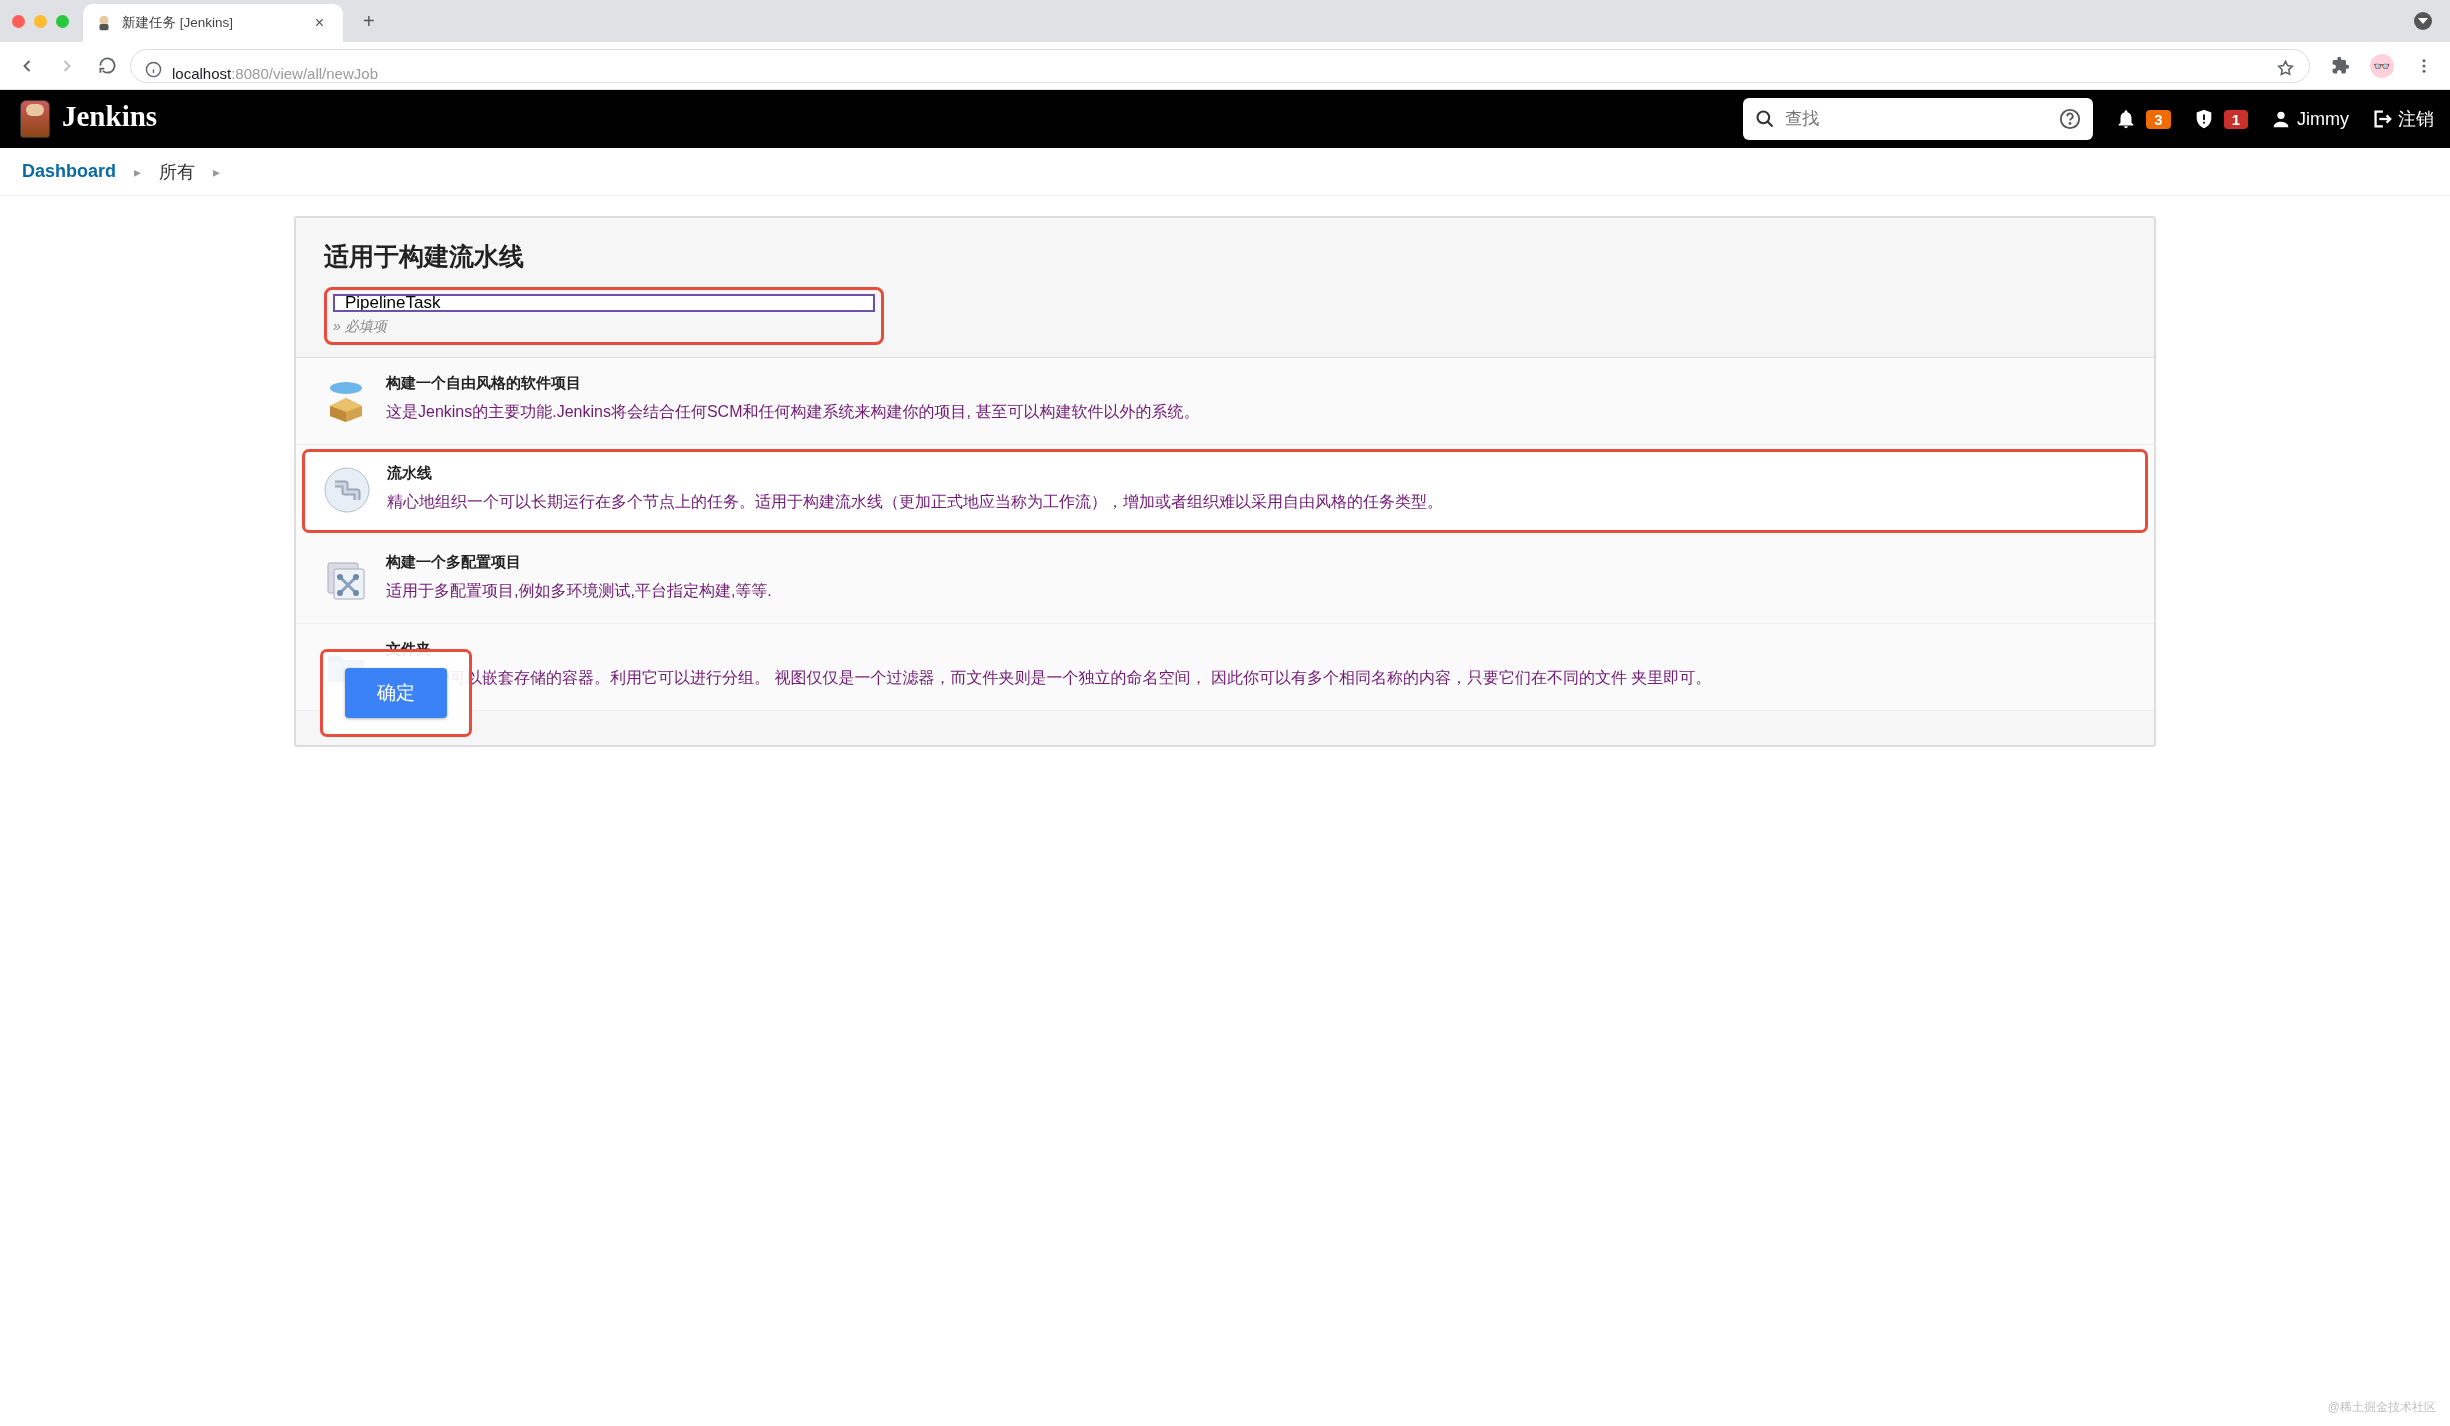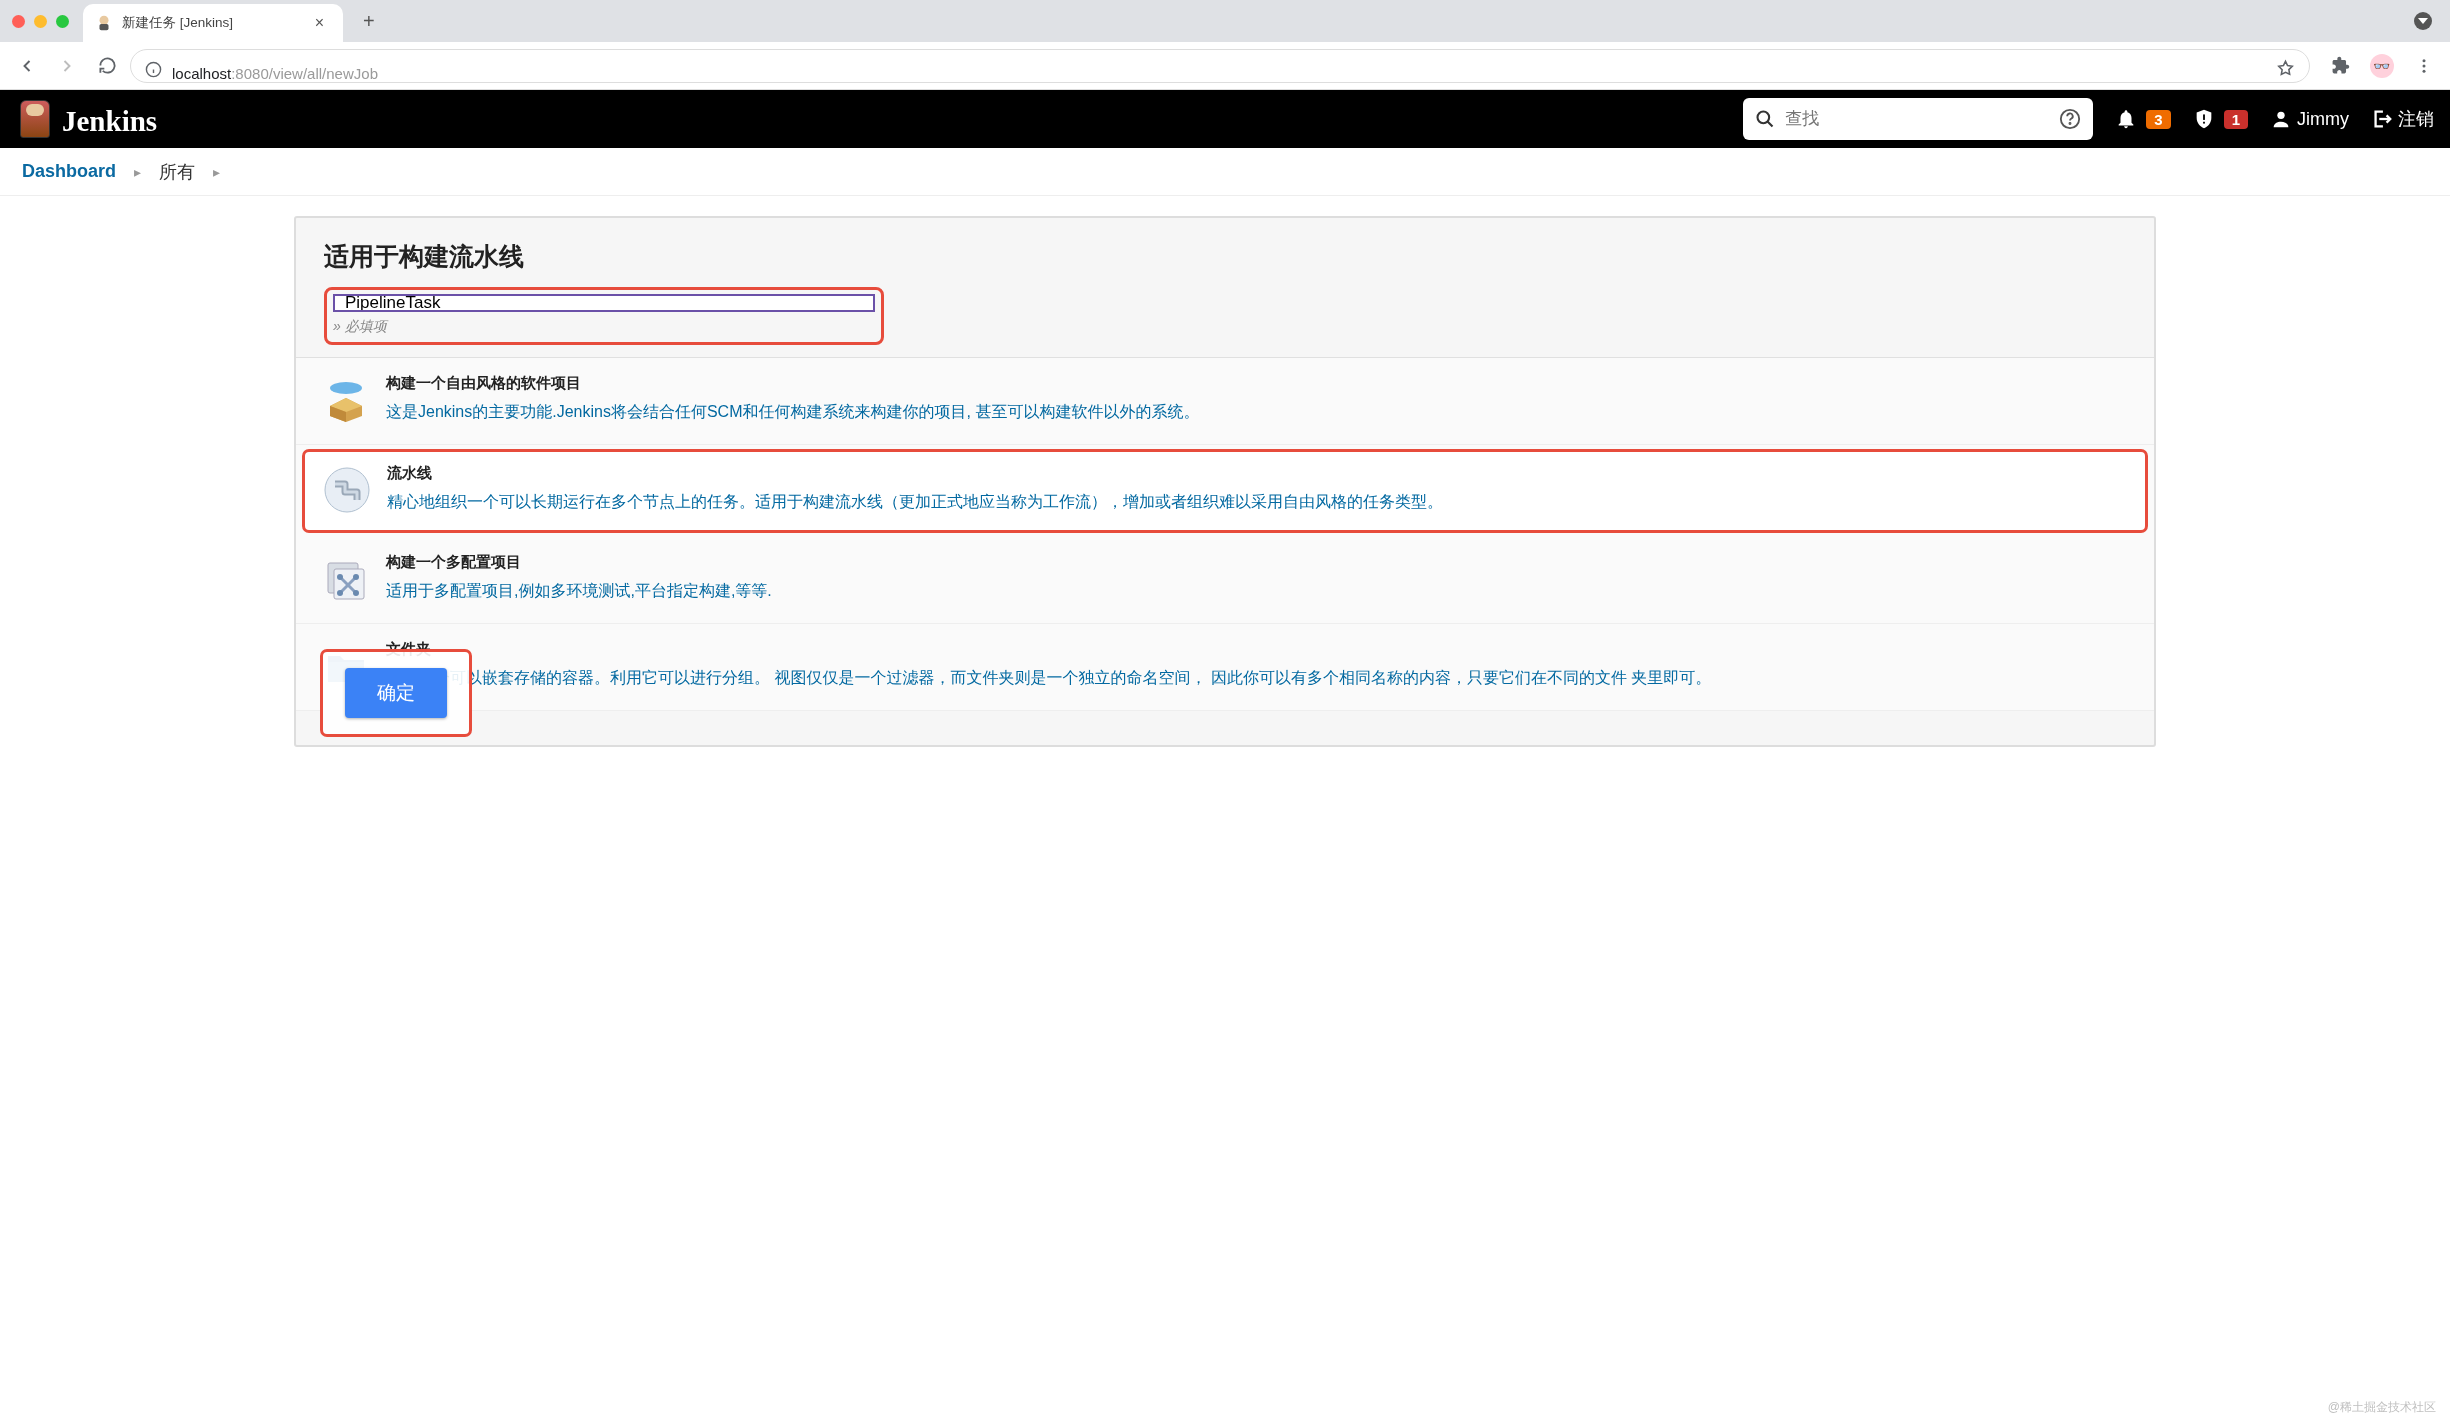--- a/index.html
+++ b/index.html
@@ -29,21 +29,21 @@
     .url-icons { margin-left:auto; display:flex; gap:12px; align-items:center; }
     .right-btns { display:flex; align-items:center; gap:10px; padding-left:8px; }
     .icon-btn { width:32px; height:32px; display:flex; align-items:center; justify-content:center; color:#5f6368; border-radius:50%; cursor:pointer; }
     .avatar-pink { width:24px; height:24px; border-radius:50%; background:#ffd1dc; display:flex; align-items:center; justify-content:center; color:#d6336c; font-size:14px; }
     .menu-pill { width:18px; height:18px; border-radius:50%; background:#555; display:flex; align-items:center; justify-content:center; }
     .menu-tri { width:0; height:0; border-left:5px solid transparent; border-right:5px solid transparent; border-top:6px solid #fff; }
     .menu-pill-wrap { margin-left:auto; padding-right:18px; }
 
     
     .j-header { background:#000; height:58px; display:flex; align-items:center; padding:0 16px 0 20px; color:#fff; }
-    .j-logo { display:flex; align-items:flex-end; gap:12px; }
+    .j-logo { display:flex; align-items:flex-start; gap:12px; }
     .j-logo-icon { width:30px; height:38px; background:linear-gradient(#cd5c5c,#8b4513); border-radius:6px 6px 3px 3px; position:relative; border:1px solid #333; }
     .j-logo-icon::before { content:''; position:absolute; top:3px; left:5px; width:18px; height:12px; background:#e8c9a0; border-radius:7px; }
     .j-logo-text { font-family: Georgia, serif; font-size:29px; font-weight:bold; }
     .j-search-wrap { margin-left:auto; display:flex; align-items:center; }
     .j-search { display:flex; align-items:center; background:#fff; border-radius:6px; height:42px; width:350px; padding:0 12px; gap:10px; }
     .j-search-icon { width:20px; height:20px; color:#333; }
     .j-search input { border:none; outline:none; flex:1; font-size:17px; color:#333; }
     .j-help { width:22px; height:22px; color:#555; }
     .j-badge { background:#ef6c00; color:#fff; border-radius:4px; padding:1px 8px; font-size:15px; font-weight:bold; margin-left:4px; }
     .j-badge-red { background:#c9302c; }
@@ -67,21 +67,21 @@
     .hlbox { border:3px solid #e74c3c; border-radius:8px; padding:4px 6px 6px 6px; display:inline-block; }
     .name-input-wrap { }
     .name-input { width:542px; height:18px; border:2px solid #6b51a8; background:#fff; padding:0 10px; font-size:17px; outline:none; }
     .req-note { font-size:14px; color:#888; font-style:italic; margin-top:6px; }
 
     .item-list { border-top:1px solid #e0e0e0; background:#fafafa; }
     .item-row { display:flex; gap:14px; padding:16px 24px 18px 24px; border-bottom:1px solid #eee; cursor:pointer; }
     .item-icon { width:52px; height:52px; flex-shrink:0; display:flex; align-items:center; justify-content:center; }
     .item-icon svg { width:48px; height:48px; }
     .item-body h3 { font-size:15px; font-weight:700; color:#222; margin-bottom:6px; }
-    .item-body p { font-size:16px; color:#0369a1; line-height:1.6;margin-top:6px; }
+    .item-body p { font-size:16px; color:#701a75; line-height:1.6;margin-top:6px; }
     .item-hl { border:3px solid #e74c3c; border-radius:7px; margin:4px 6px; padding:12px 16px 14px 16px; background:#fff; }
 
     .submit-wrap { border:3px solid #e74c3c; border-radius:7px; display:inline-block; padding:16px 22px; margin:8px 0 8px 24px; background:rgba(255,255,255,0.9); position:relative; z-index:5; }
     .submit-btn { background:#3b82f6; color:#fff; border:none; border-radius:4px; padding:12px 32px; font-size:19px; cursor:pointer; box-shadow:0 1px 3px rgba(0,0,0,.3); }
 
     .watermark { position:fixed; bottom:10px; right:14px; font-size:12px; color:#c0c0c0; }
   </style>
 </head>
 <body>
 

